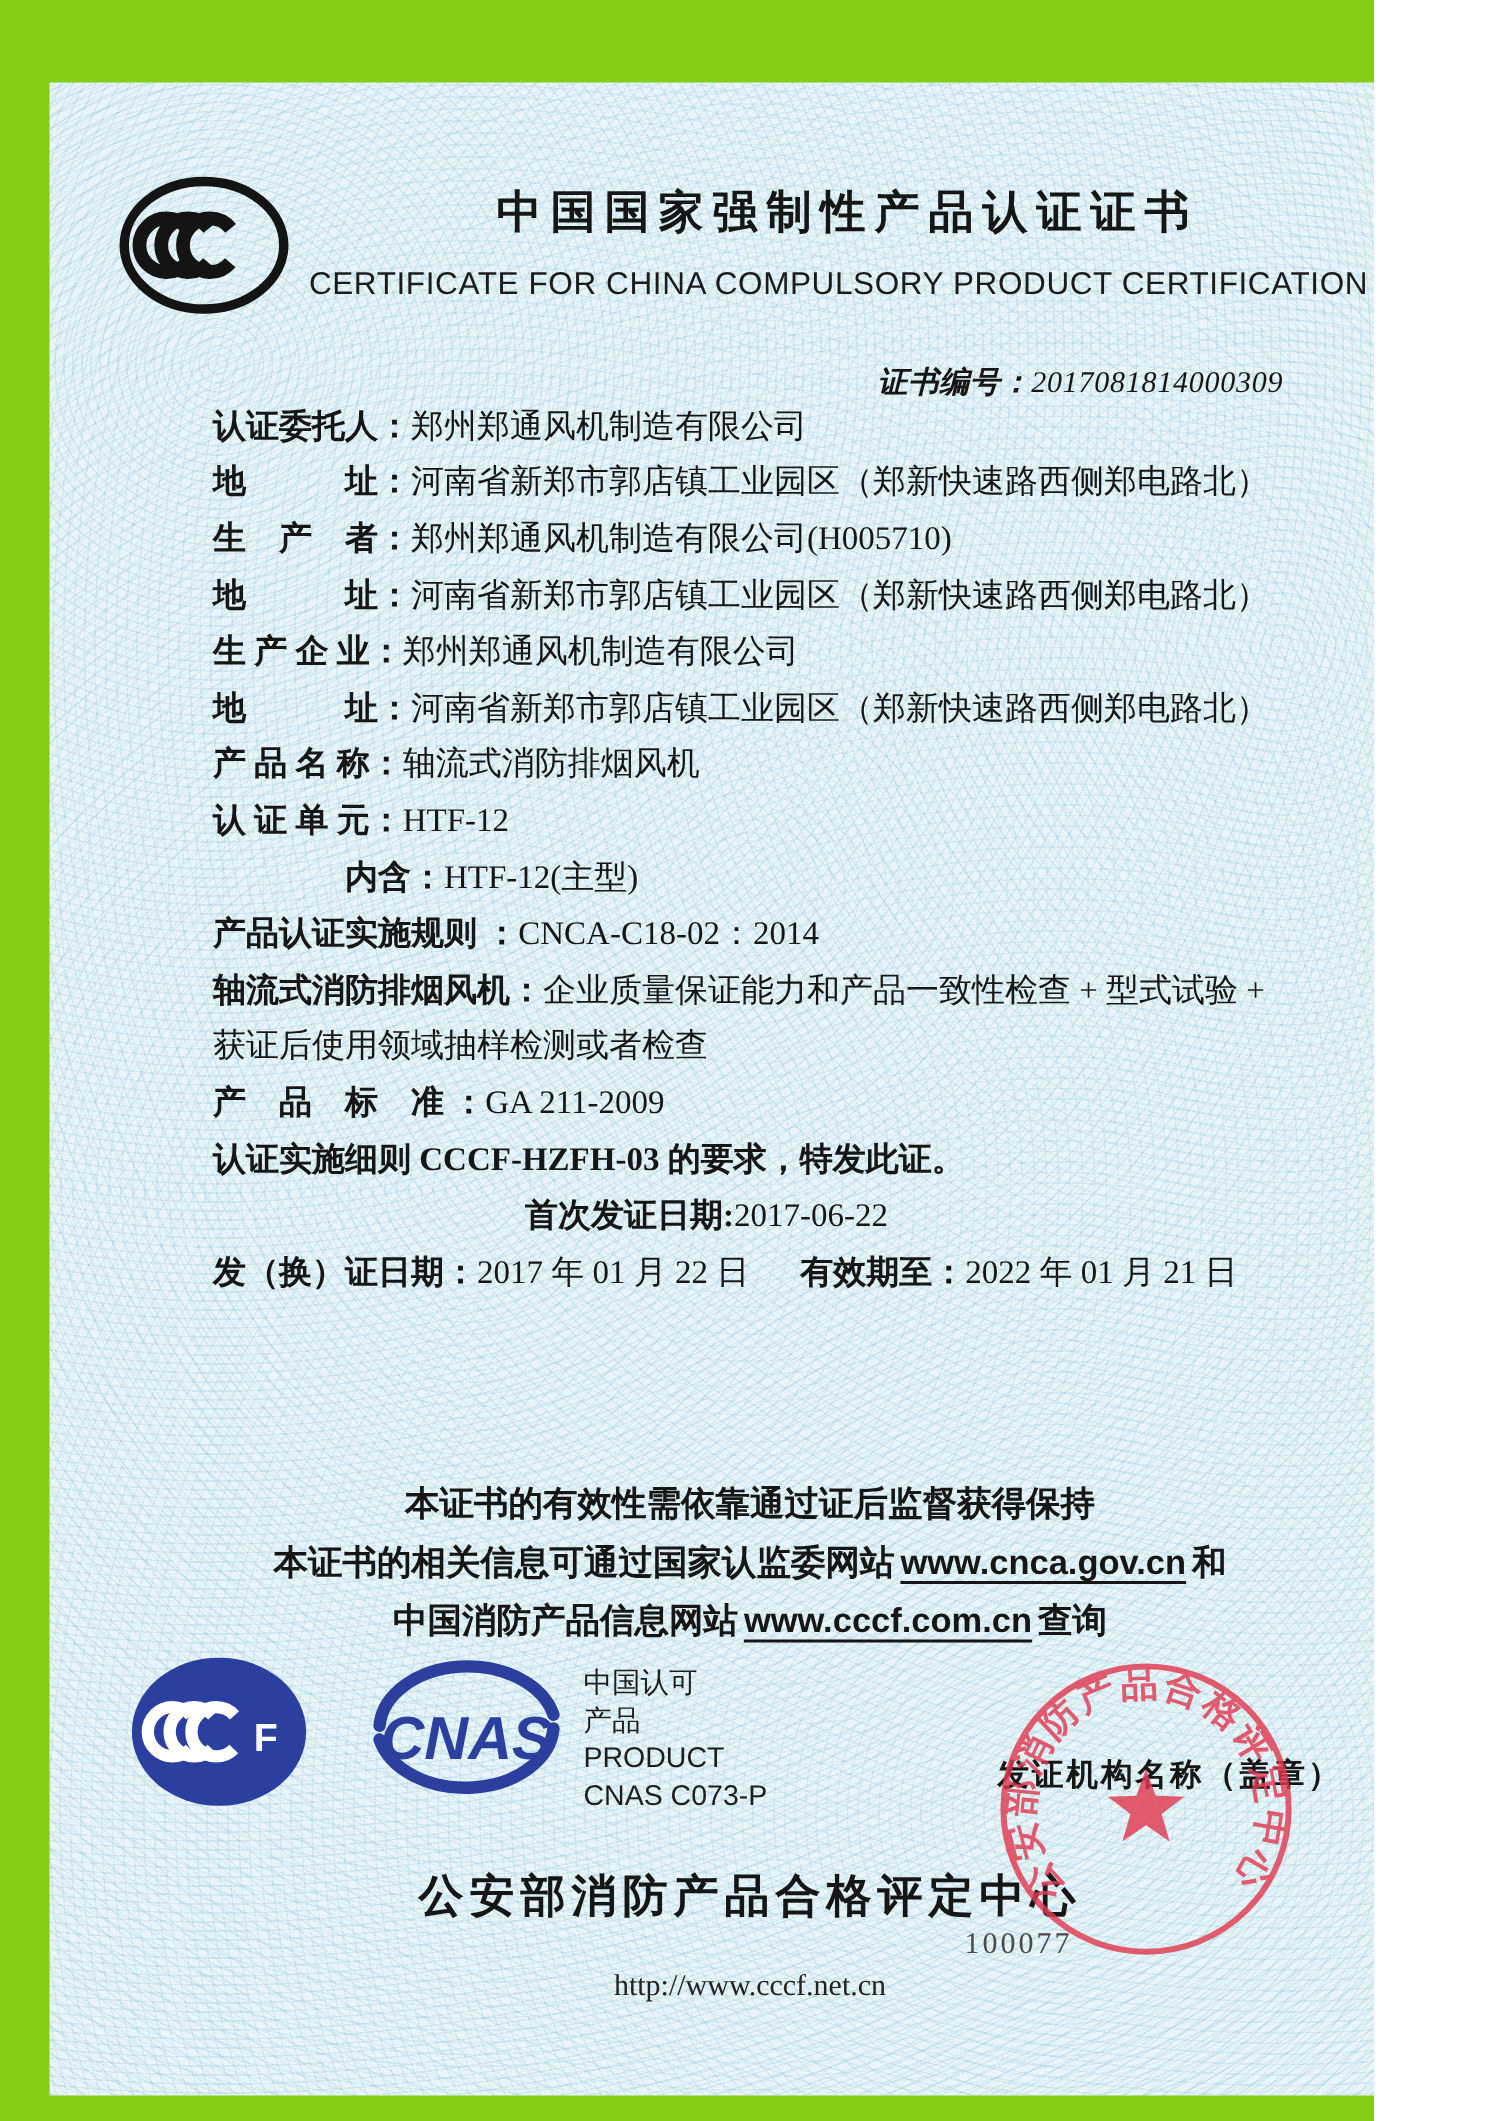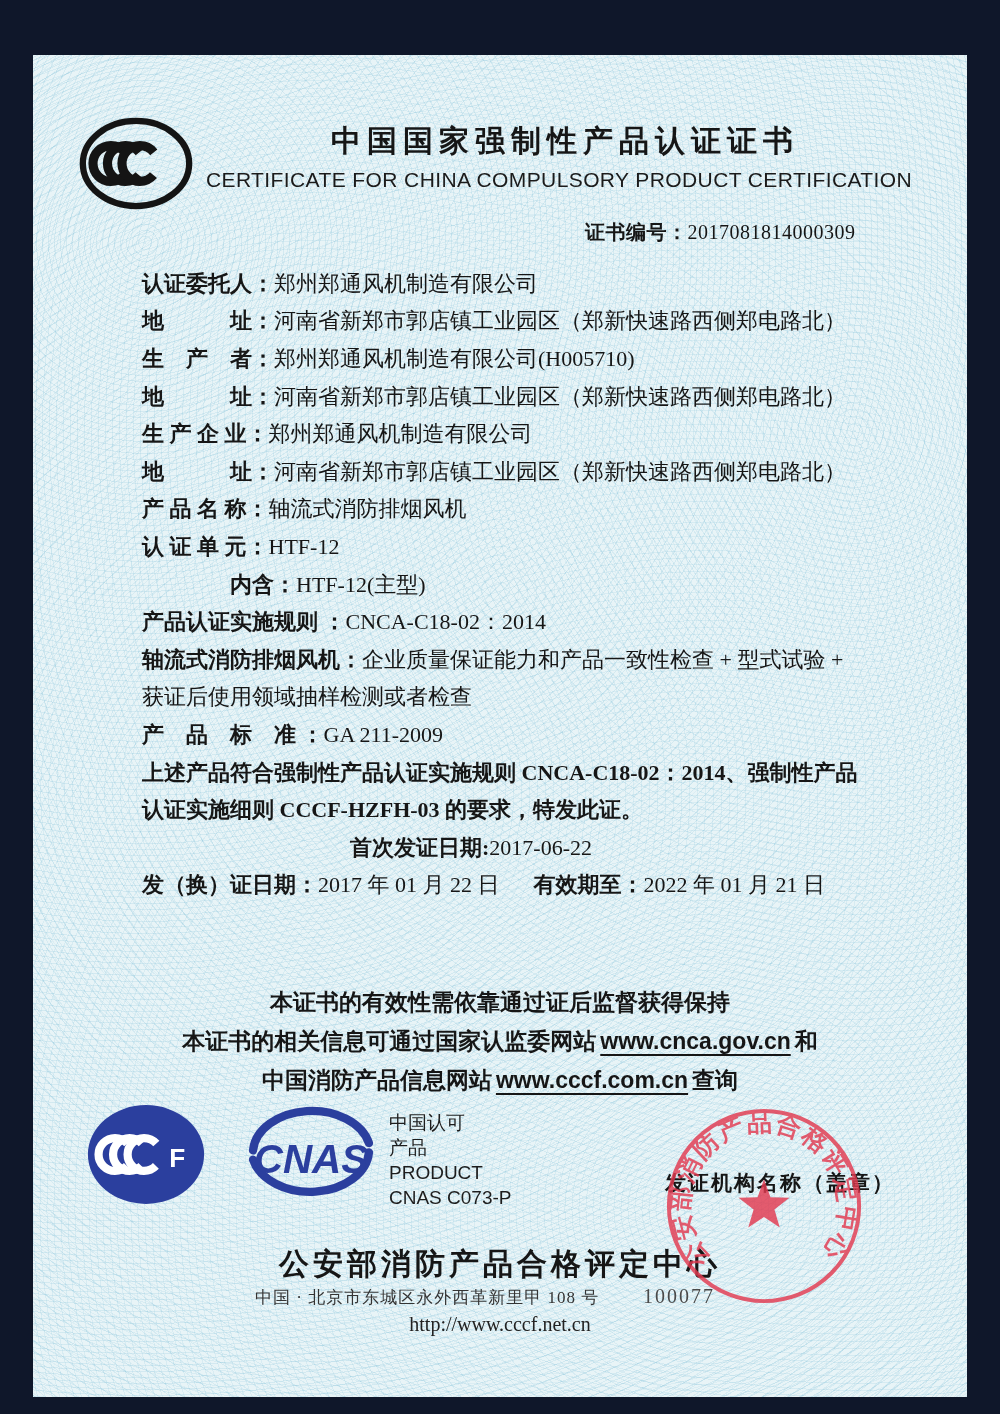--- a/index.html
+++ b/index.html
@@ -1,34 +1,34 @@
 <!DOCTYPE html>
 <html><head>
 <meta charset="utf-8">
 <style>
   html,body{margin:0;padding:0;background:#ffffff;}
   .page{
-    position:relative;width:1000px;height:1414px;background:#0f172a;overflow:hidden;
+    position:relative;width:916px;height:1414px;background:#84cc16;overflow:hidden;
     font-family:"Liberation Serif","DejaVu Serif",serif;color:#161616;
   }
   .cert{
     position:absolute;left:33px;top:55px;width:934px;height:1342px;
     background-color:#e8f4f7;
     background-image:
       repeating-radial-gradient(circle at 12% 14%, rgba(125,190,215,.20) 0 1px, rgba(0,0,0,0) 1px 6px),
       repeating-radial-gradient(circle at 88% 28%, rgba(125,190,215,.18) 0 1px, rgba(0,0,0,0) 1px 7px),
       repeating-radial-gradient(circle at 30% 55%, rgba(125,190,215,.16) 0 1px, rgba(0,0,0,0) 1px 8px),
       repeating-radial-gradient(circle at 72% 86%, rgba(125,190,215,.16) 0 1px, rgba(0,0,0,0) 1px 7px),
       repeating-radial-gradient(circle at 50% 40%, rgba(125,190,215,.12) 0 1px, rgba(0,0,0,0) 1px 9px);
   }
   .ccc-mark{position:absolute;left:45px;top:60px;}
   .titles{position:absolute;left:0;right:0;top:66px;text-align:center;}
   .title-cn{font-size:30px;font-weight:bold;letter-spacing:6px;padding-left:130px;}
-  .title-en{font-family:"Liberation Sans","DejaVu Sans",sans-serif;font-size:21px;margin-top:6px;padding-left:118px;letter-spacing:.4px;color:#1b1b1b;}
-  .certno{position:absolute;left:552px;top:164px;font-size:20px;letter-spacing:.5px;}
+  .title-en{font-family:"Liberation Sans","DejaVu Sans",sans-serif;font-size:21px;margin-top:16px;padding-left:118px;letter-spacing:.4px;color:#1b1b1b;}
+  .certno{position:absolute;left:552px;top:186px;font-size:20px;letter-spacing:.5px;font-style:italic;}
   .certno .lbl{font-weight:bold;}
 
   .body{position:absolute;left:109px;top:210px;width:760px;font-size:22px;}
   .row{height:37.6px;display:flex;align-items:center;white-space:nowrap;}
   .row .lbl{font-weight:bold;}
   .row.indent{padding-left:88px;text-align:center;}
   .row.first-issue{padding-left:208px;}
   .row .spacer{display:inline-block;width:34px;}
   .row.stmt .val{font-weight:bold;}
 
@@ -117,23 +117,20 @@
           <span class="val">企业质量保证能力和产品一致性检查 + 型式试验 +</span>
         </div>
       <div class="row">
           <span class="val">获证后使用领域抽样检测或者检查</span>
         </div>
       <div class="row">
           <span class="lbl">产　品　标　准 ：</span>
           <span class="val">GA 211-2009</span>
         </div>
       <div class="row stmt">
-          <span class="val">上述产品符合强制性产品认证实施规则 CNCA-C18-02：2014、强制性产品</span>
-        </div>
-      <div class="row stmt">
           <span class="val">认证实施细则 CCCF-HZFH-03 的要求，特发此证。</span>
         </div>
       <div class="row first-issue">
           <span class="lbl">首次发证日期:</span>
           <span class="val">2017-06-22</span>
         </div>
       <div class="row">
         <span class="lbl">发（换）证日期：</span>
           <span class="val">2017 年 01 月 22 日</span>
           <span class="spacer"></span>
@@ -182,18 +179,17 @@
         <path id="ringpath" d="M 52.3 159.7 A 76 76 0 0 1 52.3 52.3 A 76 76 0 0 1 159.7 52.3 A 76 76 0 0 1 159.7 159.7" fill="none"></path>
       </defs>
       <circle cx="106" cy="106" r="96" fill="none" stroke-width="4" stroke="#e23a50"></circle>
       <polygon points="106,79 112.5,97.1 131.7,97.7 116.5,109.4 121.9,127.8 106,117 90.1,127.8 95.5,109.4 80.3,97.7 99.5,97.1" fill="#e23a50"></polygon>
       <text font-size="25" font-weight="bold" letter-spacing="2" fill="#e23a50">
         <textPath href="#ringpath">公安部消防产品合格评定中心</textPath>
       </text>
     </svg>
 
     <div class="footer-org">公安部消防产品合格评定中心</div>
-    <div class="footer-addr">中国 · 北京市东城区永外西革新里甲 108 号</div>
     <div class="footer-postal">100077</div>
     <div class="footer-url">http://www.cccf.net.cn</div>
 
   </div>
 </div>
 
 </body></html>

